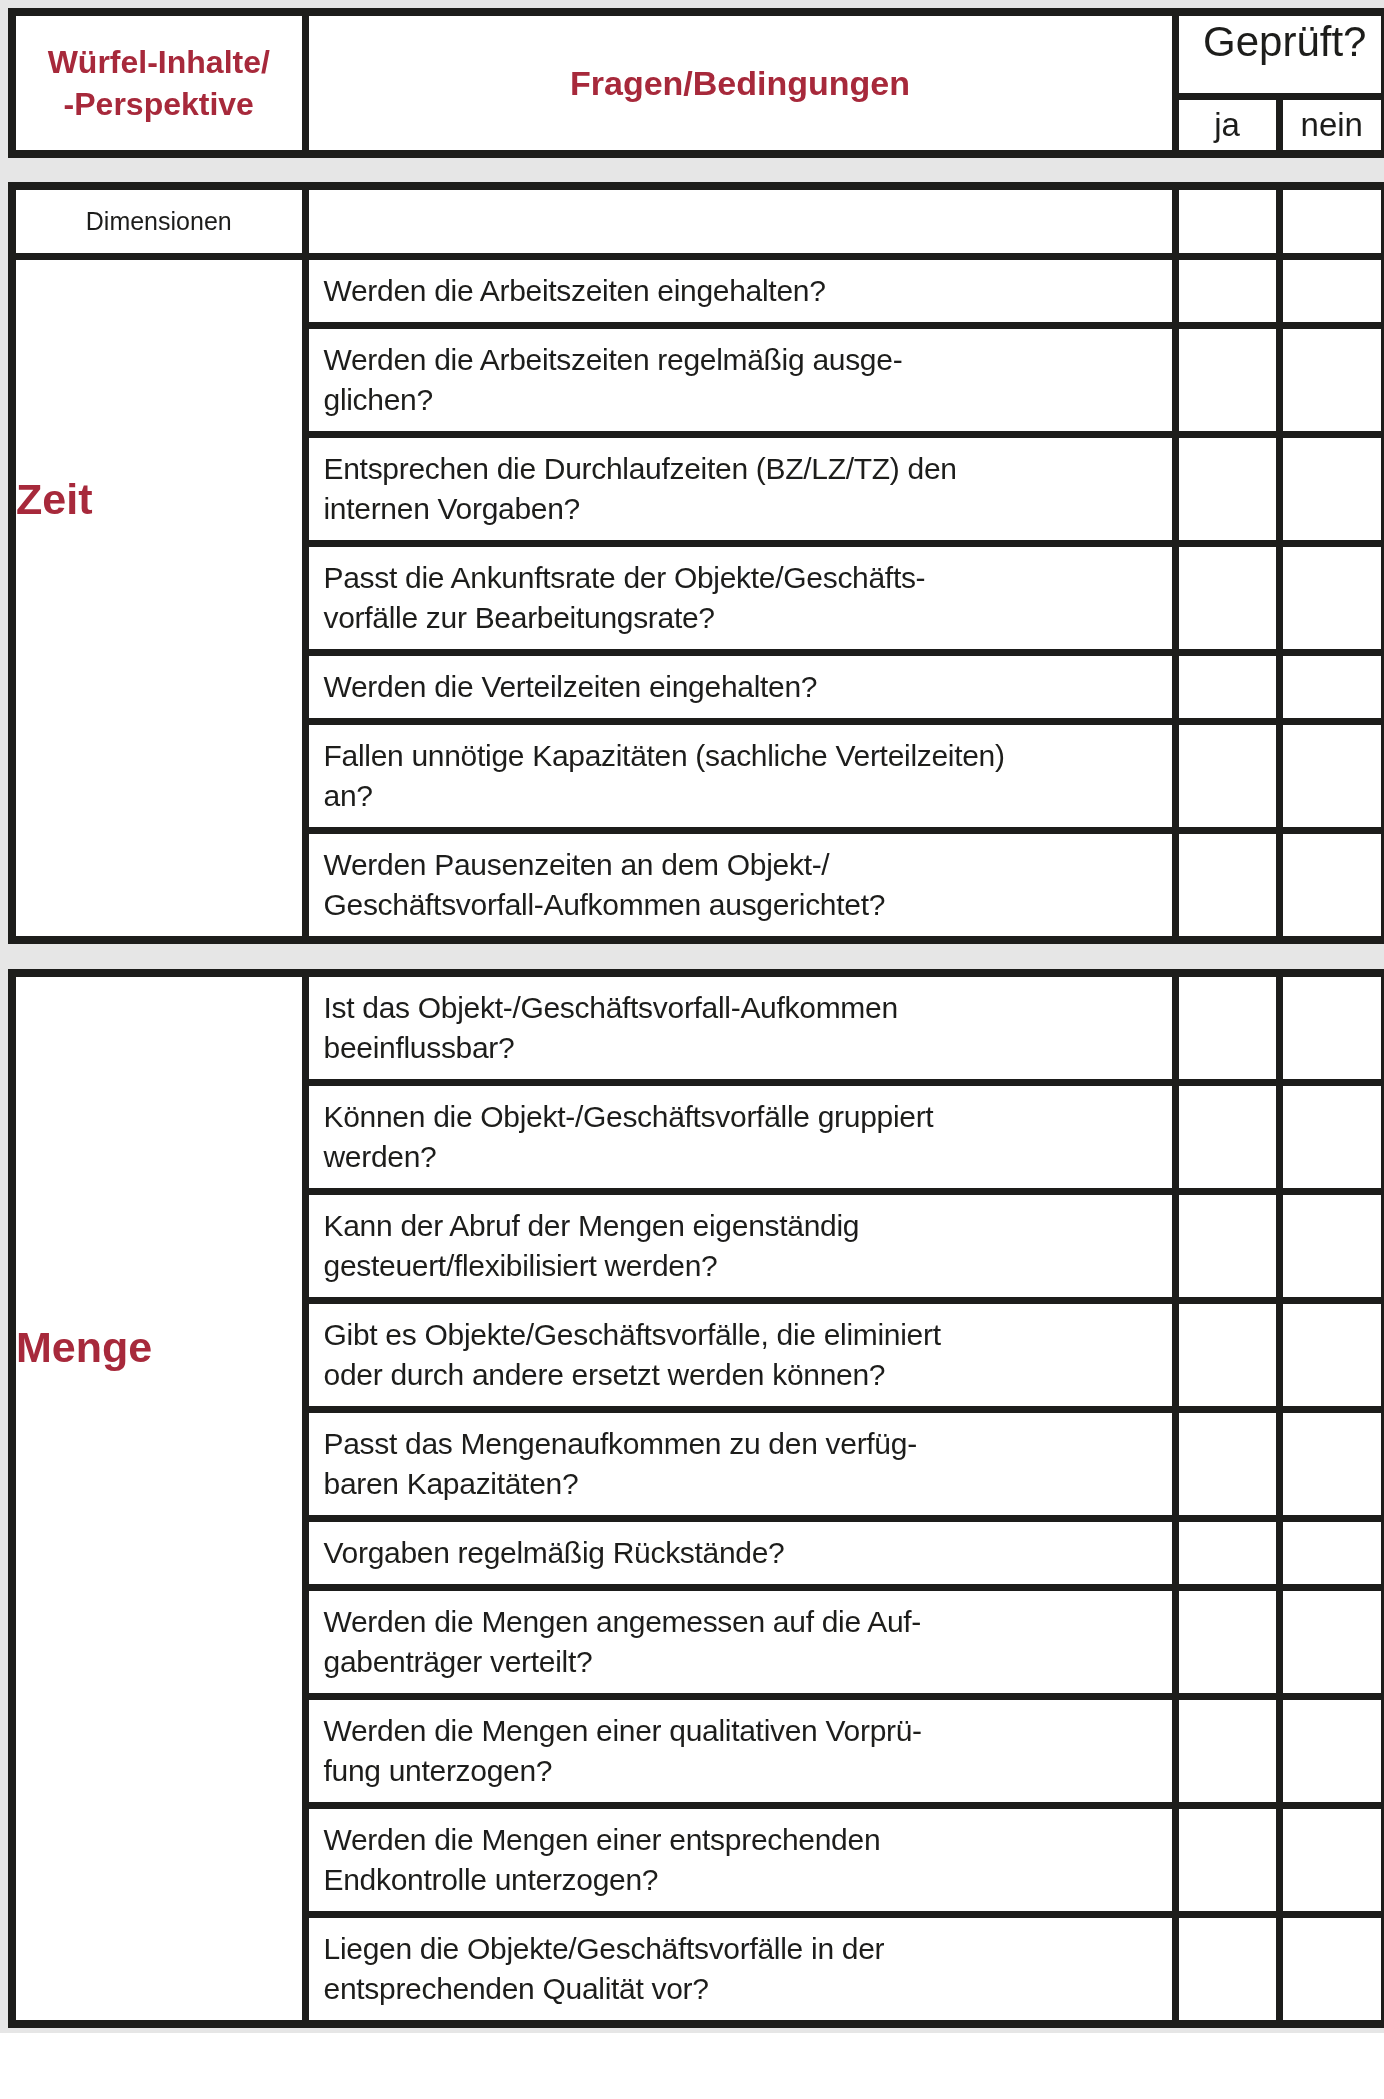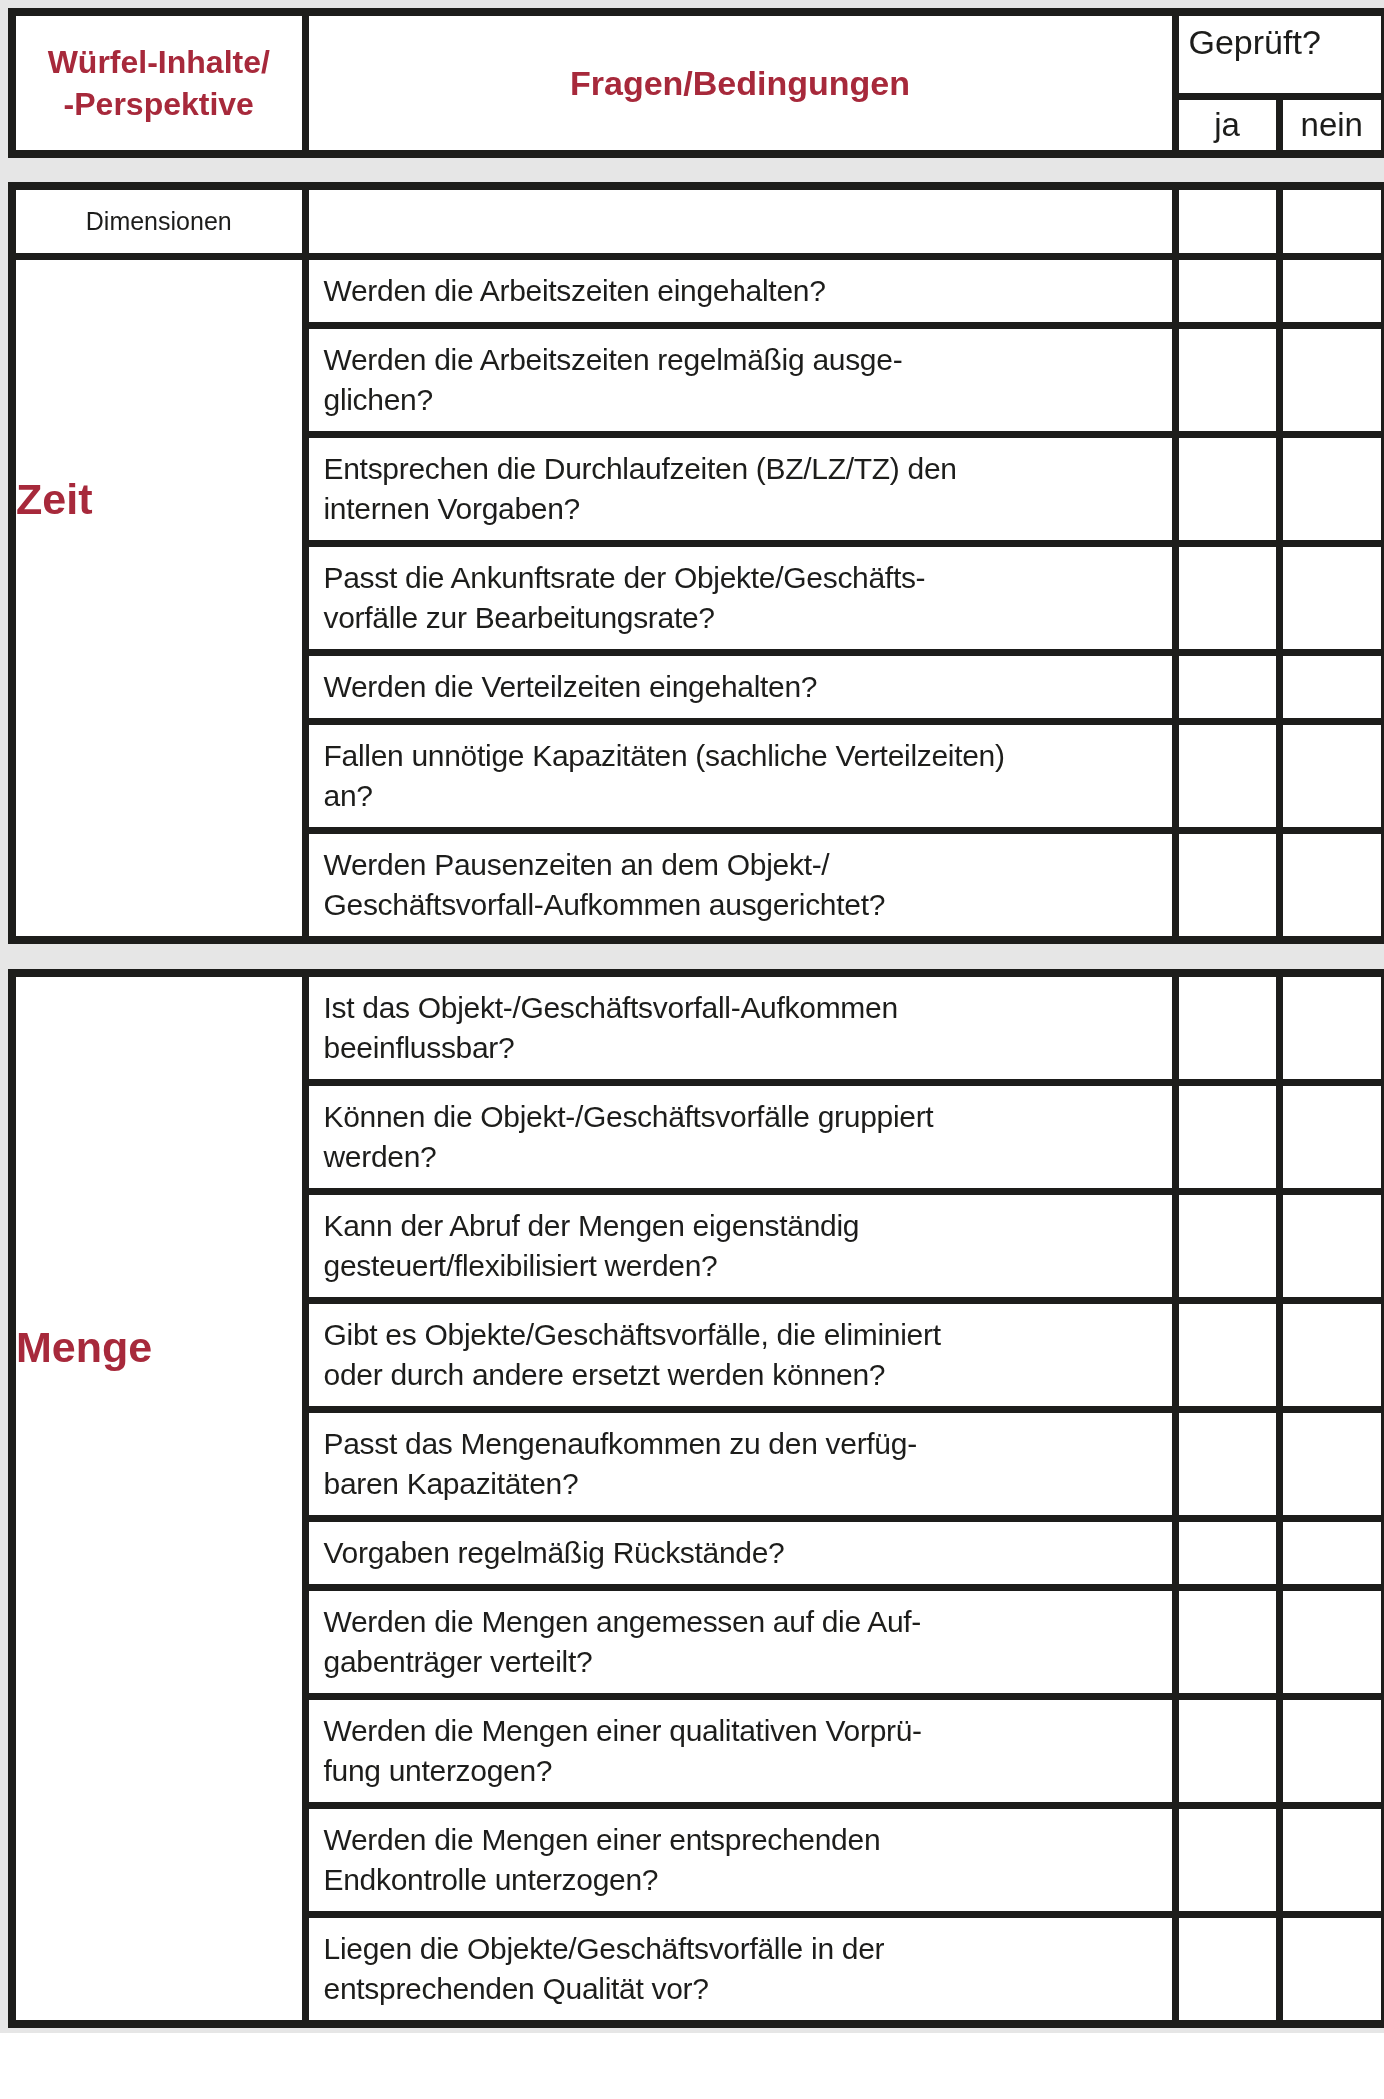--- a/index.html
+++ b/index.html
@@ -46,22 +46,22 @@
     text-align: center;
     white-space: pre-line;
   }
   td.h-fragen {
     color: #a7293b;
     font-weight: bold;
     font-size: 34px;
     text-align: center;
   }
   td.h-geprueft {
-    font-size: 34px;
-    text-align: left;
+    font-size: 42px;
+    text-align: center;
     padding: 0 0 24px 10px;
   }
   td.h-check {
     font-size: 33px;
     text-align: center;
   }
 
   
   .t-section { margin-top: 24px; }
   .t-section2 { margin-top: 25px; }

